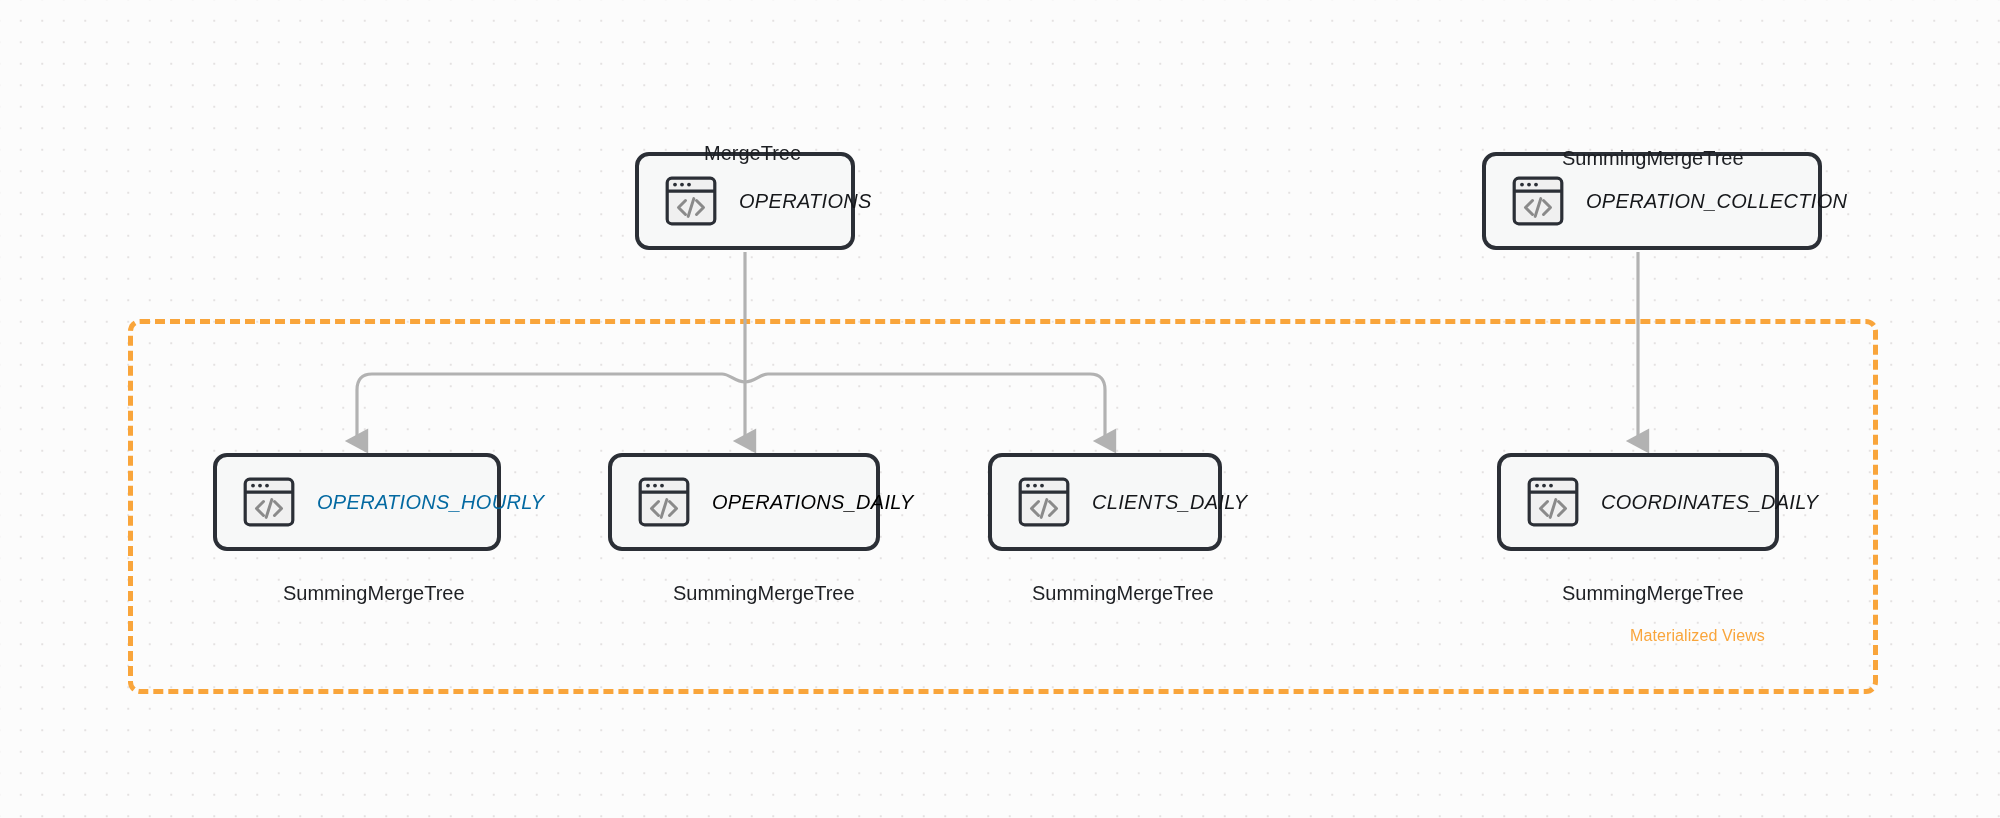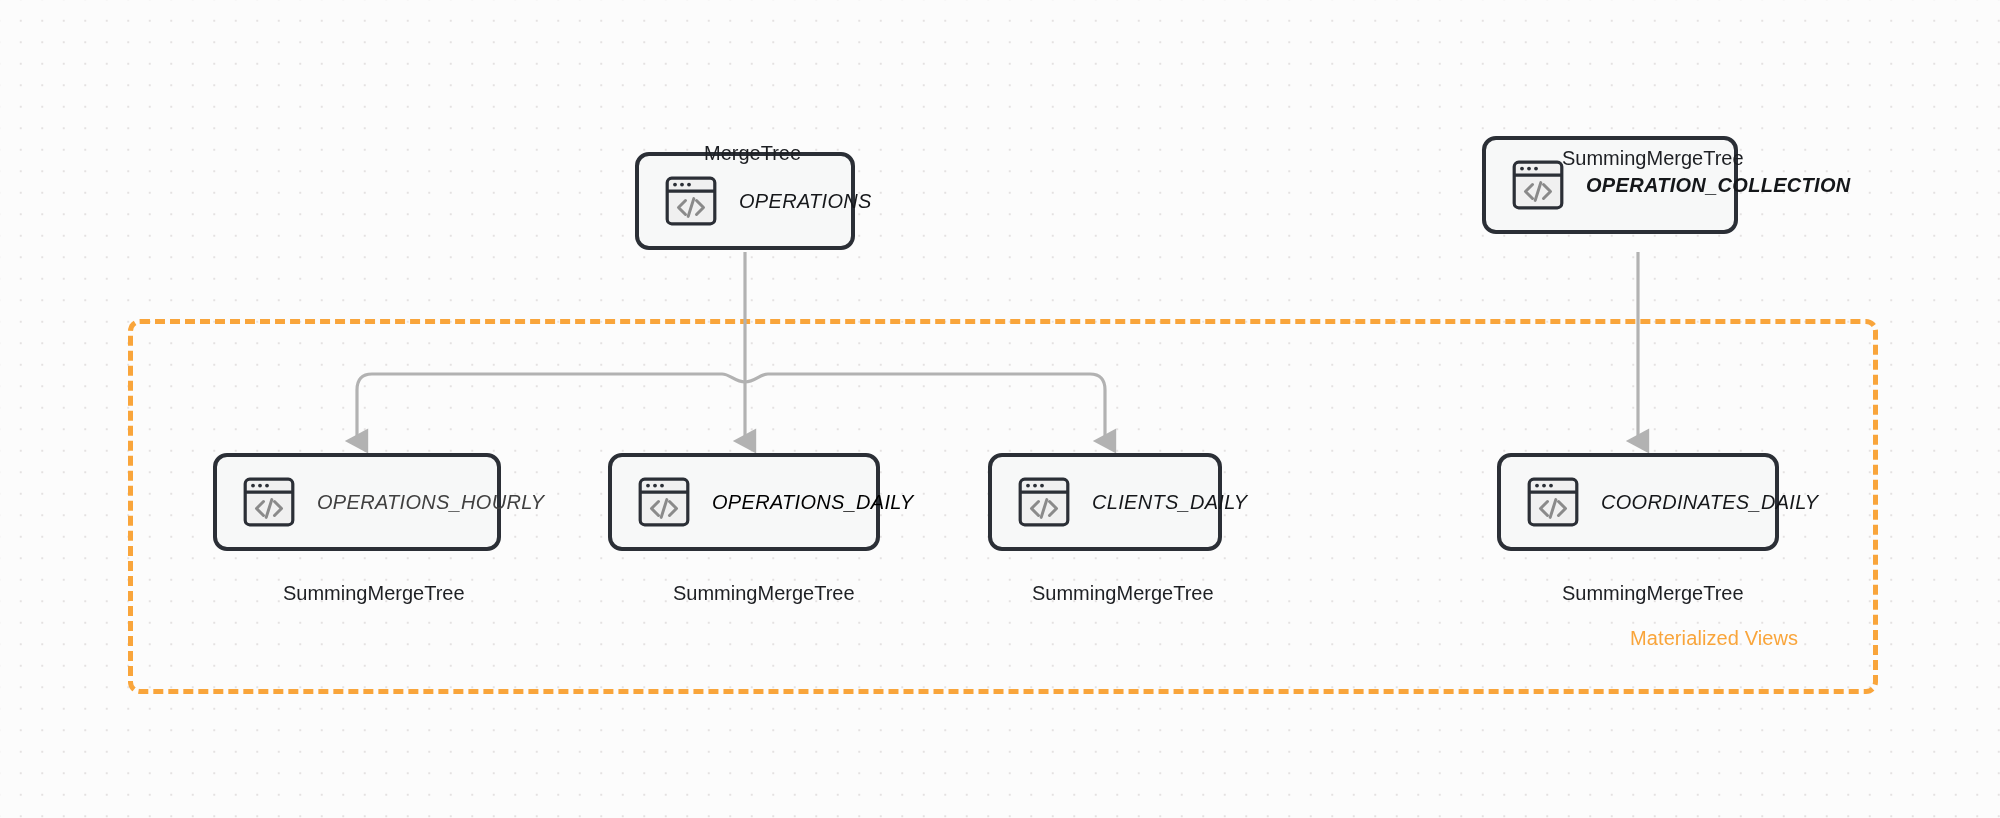--- a/index.html
+++ b/index.html
@@ -32,21 +32,21 @@
   .group-box {
     position: absolute;
     border: 5px dashed #f9a53b;
     border-radius: 12px;
     box-sizing: border-box;
     background: transparent;
   }
   .group-label {
     position: absolute;
     color: #f9a53b;
-    font-size: 20px;
+    font-size: 16px;
     font-family: "Liberation Sans", sans-serif;
     white-space: nowrap;
     letter-spacing: 0.1px;
   }
 
   
   .node {
     position: absolute;
     box-sizing: border-box;
     background: #f7f8f8;
@@ -116,21 +116,21 @@
           <circle cx="10" cy="8.6" r="1.9" fill="#2b2f36"></circle>
           <circle cx="17" cy="8.6" r="1.9" fill="#2b2f36"></circle>
           <circle cx="24" cy="8.6" r="1.9" fill="#2b2f36"></circle>
           <path d="M20.5,24.5 L13.5,31.5 L20.5,38.5" fill="none" stroke="#8a8a8a" stroke-width="3" stroke-linecap="round" stroke-linejoin="round"></path>
           <path d="M31.5,24.5 L38.5,31.5 L31.5,38.5" fill="none" stroke="#8a8a8a" stroke-width="3" stroke-linecap="round" stroke-linejoin="round"></path>
           <path d="M28.8,22.6 L23.2,40.4" fill="none" stroke="#8a8a8a" stroke-width="3" stroke-linecap="round"></path>
         </svg>
         <span class="node-label" style="color: rgb(21, 23, 26);">OPERATIONS</span>
       </div>
       <div class="node-title" style="left: 704px; top: 122px; color: rgb(29, 31, 35);">MergeTree</div>
-      <div class="node" style="left: 1482px; top: 136px; width: 256px; height: 98px; background: rgb(247, 248, 248); border-color: rgb(43, 47, 54); font-weight: bold;">
+      <div class="node" style="left: 1482px; top: 152px; width: 340px; height: 98px; background: rgb(247, 248, 248); border-color: rgb(43, 47, 54);">
         <svg class="code-icon" viewBox="0 0 52 50" xmlns="http://www.w3.org/2000/svg">
           <rect x="2.2" y="2.2" width="47.6" height="45.6" rx="4.5" fill="#f0f0f0" stroke="#2b2f36" stroke-width="3.2"></rect>
           <path d="M2.2,15.2 H49.8" stroke="#2b2f36" stroke-width="3.2"></path>
           <circle cx="10" cy="8.6" r="1.9" fill="#2b2f36"></circle>
           <circle cx="17" cy="8.6" r="1.9" fill="#2b2f36"></circle>
           <circle cx="24" cy="8.6" r="1.9" fill="#2b2f36"></circle>
           <path d="M20.5,24.5 L13.5,31.5 L20.5,38.5" fill="none" stroke="#8a8a8a" stroke-width="3" stroke-linecap="round" stroke-linejoin="round"></path>
           <path d="M31.5,24.5 L38.5,31.5 L31.5,38.5" fill="none" stroke="#8a8a8a" stroke-width="3" stroke-linecap="round" stroke-linejoin="round"></path>
           <path d="M28.8,22.6 L23.2,40.4" fill="none" stroke="#8a8a8a" stroke-width="3" stroke-linecap="round"></path>
         </svg>
@@ -141,21 +141,21 @@
         <svg class="code-icon" viewBox="0 0 52 50" xmlns="http://www.w3.org/2000/svg">
           <rect x="2.2" y="2.2" width="47.6" height="45.6" rx="4.5" fill="#f0f0f0" stroke="#2b2f36" stroke-width="3.2"></rect>
           <path d="M2.2,15.2 H49.8" stroke="#2b2f36" stroke-width="3.2"></path>
           <circle cx="10" cy="8.6" r="1.9" fill="#2b2f36"></circle>
           <circle cx="17" cy="8.6" r="1.9" fill="#2b2f36"></circle>
           <circle cx="24" cy="8.6" r="1.9" fill="#2b2f36"></circle>
           <path d="M20.5,24.5 L13.5,31.5 L20.5,38.5" fill="none" stroke="#8a8a8a" stroke-width="3" stroke-linecap="round" stroke-linejoin="round"></path>
           <path d="M31.5,24.5 L38.5,31.5 L31.5,38.5" fill="none" stroke="#8a8a8a" stroke-width="3" stroke-linecap="round" stroke-linejoin="round"></path>
           <path d="M28.8,22.6 L23.2,40.4" fill="none" stroke="#8a8a8a" stroke-width="3" stroke-linecap="round"></path>
         </svg>
-        <span class="node-label" style="color: #404040;">OPERATIONS_HOURLY</span>
+        <span class="node-label" style="color: #0369a1;">OPERATIONS_HOURLY</span>
       </div>
       <div class="node-title" style="left: 283px; top: 562px; color: rgb(29, 31, 35);">SummingMergeTree</div>
       <div class="node" style="left: 608px; top: 453px; width: 272px; height: 98px; background: rgb(247, 248, 248); border-color: rgb(43, 47, 54);">
         <svg class="code-icon" viewBox="0 0 52 50" xmlns="http://www.w3.org/2000/svg">
           <rect x="2.2" y="2.2" width="47.6" height="45.6" rx="4.5" fill="#f0f0f0" stroke="#2b2f36" stroke-width="3.2"></rect>
           <path d="M2.2,15.2 H49.8" stroke="#2b2f36" stroke-width="3.2"></path>
           <circle cx="10" cy="8.6" r="1.9" fill="#2b2f36"></circle>
           <circle cx="17" cy="8.6" r="1.9" fill="#2b2f36"></circle>
           <circle cx="24" cy="8.6" r="1.9" fill="#2b2f36"></circle>
           <path d="M20.5,24.5 L13.5,31.5 L20.5,38.5" fill="none" stroke="#8a8a8a" stroke-width="3" stroke-linecap="round" stroke-linejoin="round"></path>

